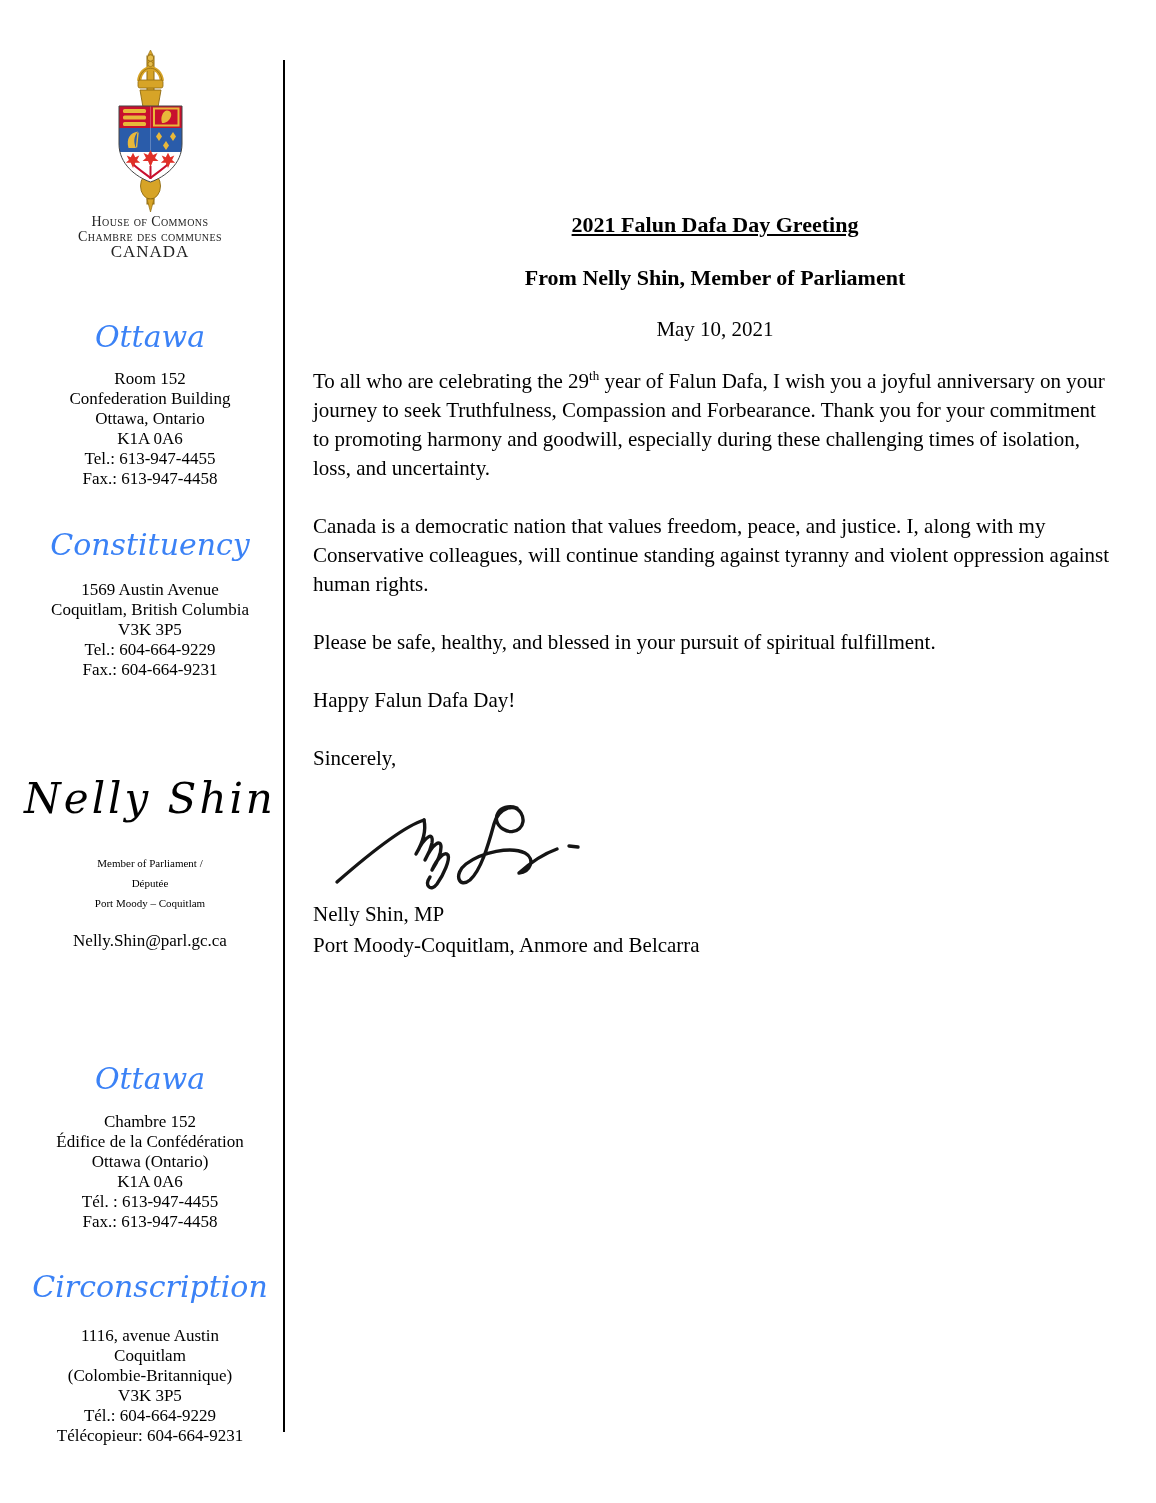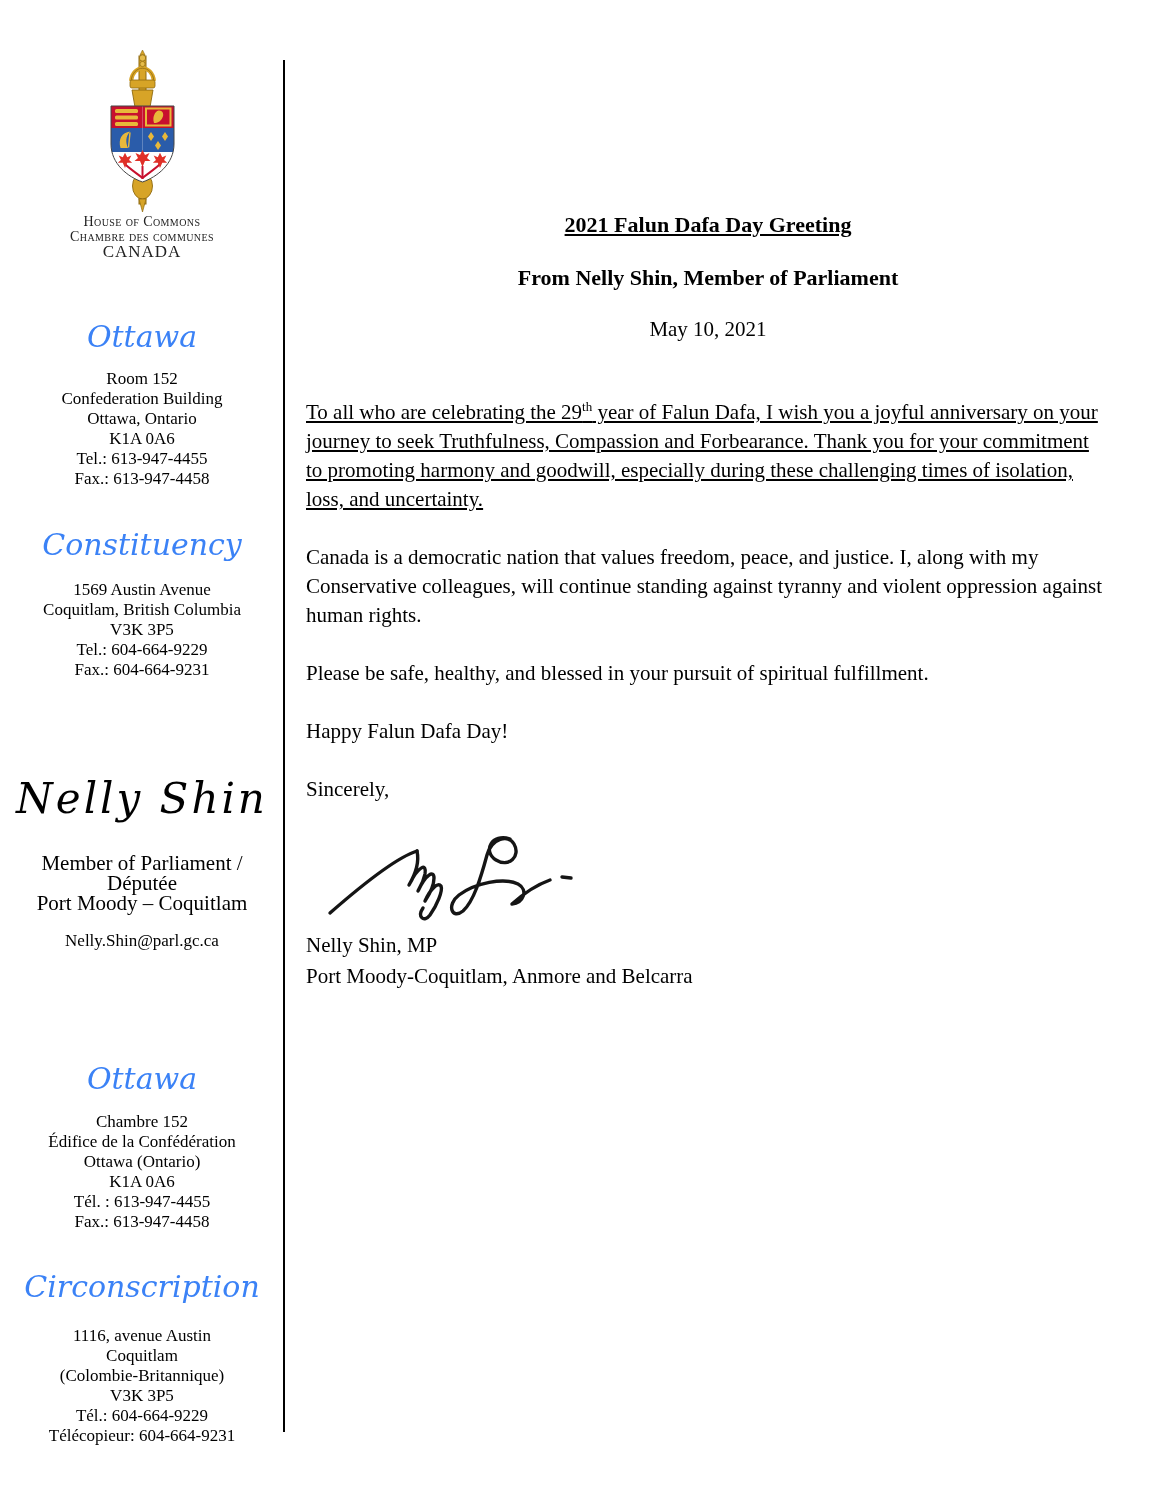--- a/index.html
+++ b/index.html
@@ -5,21 +5,21 @@
   html,body{margin:0;padding:0;background:#fff;}
   .page{
     position:relative;
     width:1156px;height:1503px;
     background:#fff;
     font-family:"Liberation Serif", serif;
     color:#000;
     overflow:hidden;
   }
   
-  .sidebar{position:absolute;left:0;top:0;width:310px;height:100%;border-radius:32px;}
+  .sidebar{position:absolute;left:8px;top:0;width:310px;height:100%;border-radius:32px;}
   .divider{position:absolute;left:283px;top:60px;width:1.5px;height:1372px;background:#000;}
   .sb-block{position:absolute;left:8px;width:268px;text-align:center;}
   .crest{top:50px;}
   .hoc{
     top:214px;
     font-variant:small-caps;
     font-size:14px;line-height:15px;
     letter-spacing:0.4px;
     color:#222;
   }
@@ -40,30 +40,30 @@
   .addr3{top:1112px;}
   .addr4{top:1326px;}
   .name-script{
     top:775px;
     font-family:"DejaVu Serif", serif;
     font-style:italic;
     font-size:42px;line-height:48px;
     letter-spacing:3px;
     color:#000;
   }
-  .mp-block{top:853px;font-size:21px;line-height:20px;}
+  .mp-block{top:853px;font-size:11px;line-height:20px;}
   .email{top:931px;font-size:17px;}
   
-  .main{position:absolute;left:306px;top:212px;width:804px;}
+  .main{position:absolute;left:313px;top:212px;width:804px;}
   .title{text-align:center;font-weight:bold;font-size:22px;line-height:26px;}
   .title span{text-decoration:underline;}
   .subtitle{text-align:center;font-weight:bold;font-size:22px;line-height:26px;margin-top:27px;}
   .date{text-align:center;font-size:21px;margin-top:26px;}
   .para{font-size:21px;line-height:29px;margin-top:29px;text-align:left;}
-  .para.first{margin-top:56px;text-decoration:underline;}
+  .para.first{margin-top:25px;}
   .para sup{font-size:13px;vertical-align:super;line-height:0;}
   .sig-wrap{margin-top:16px;margin-left:18px;height:104px;}
   .sig-name{font-size:21px;line-height:29px;margin-top:2px;}
 </style>
 </head>
 <body>
 
 <div class="page">
 
   <div class="sidebar">

